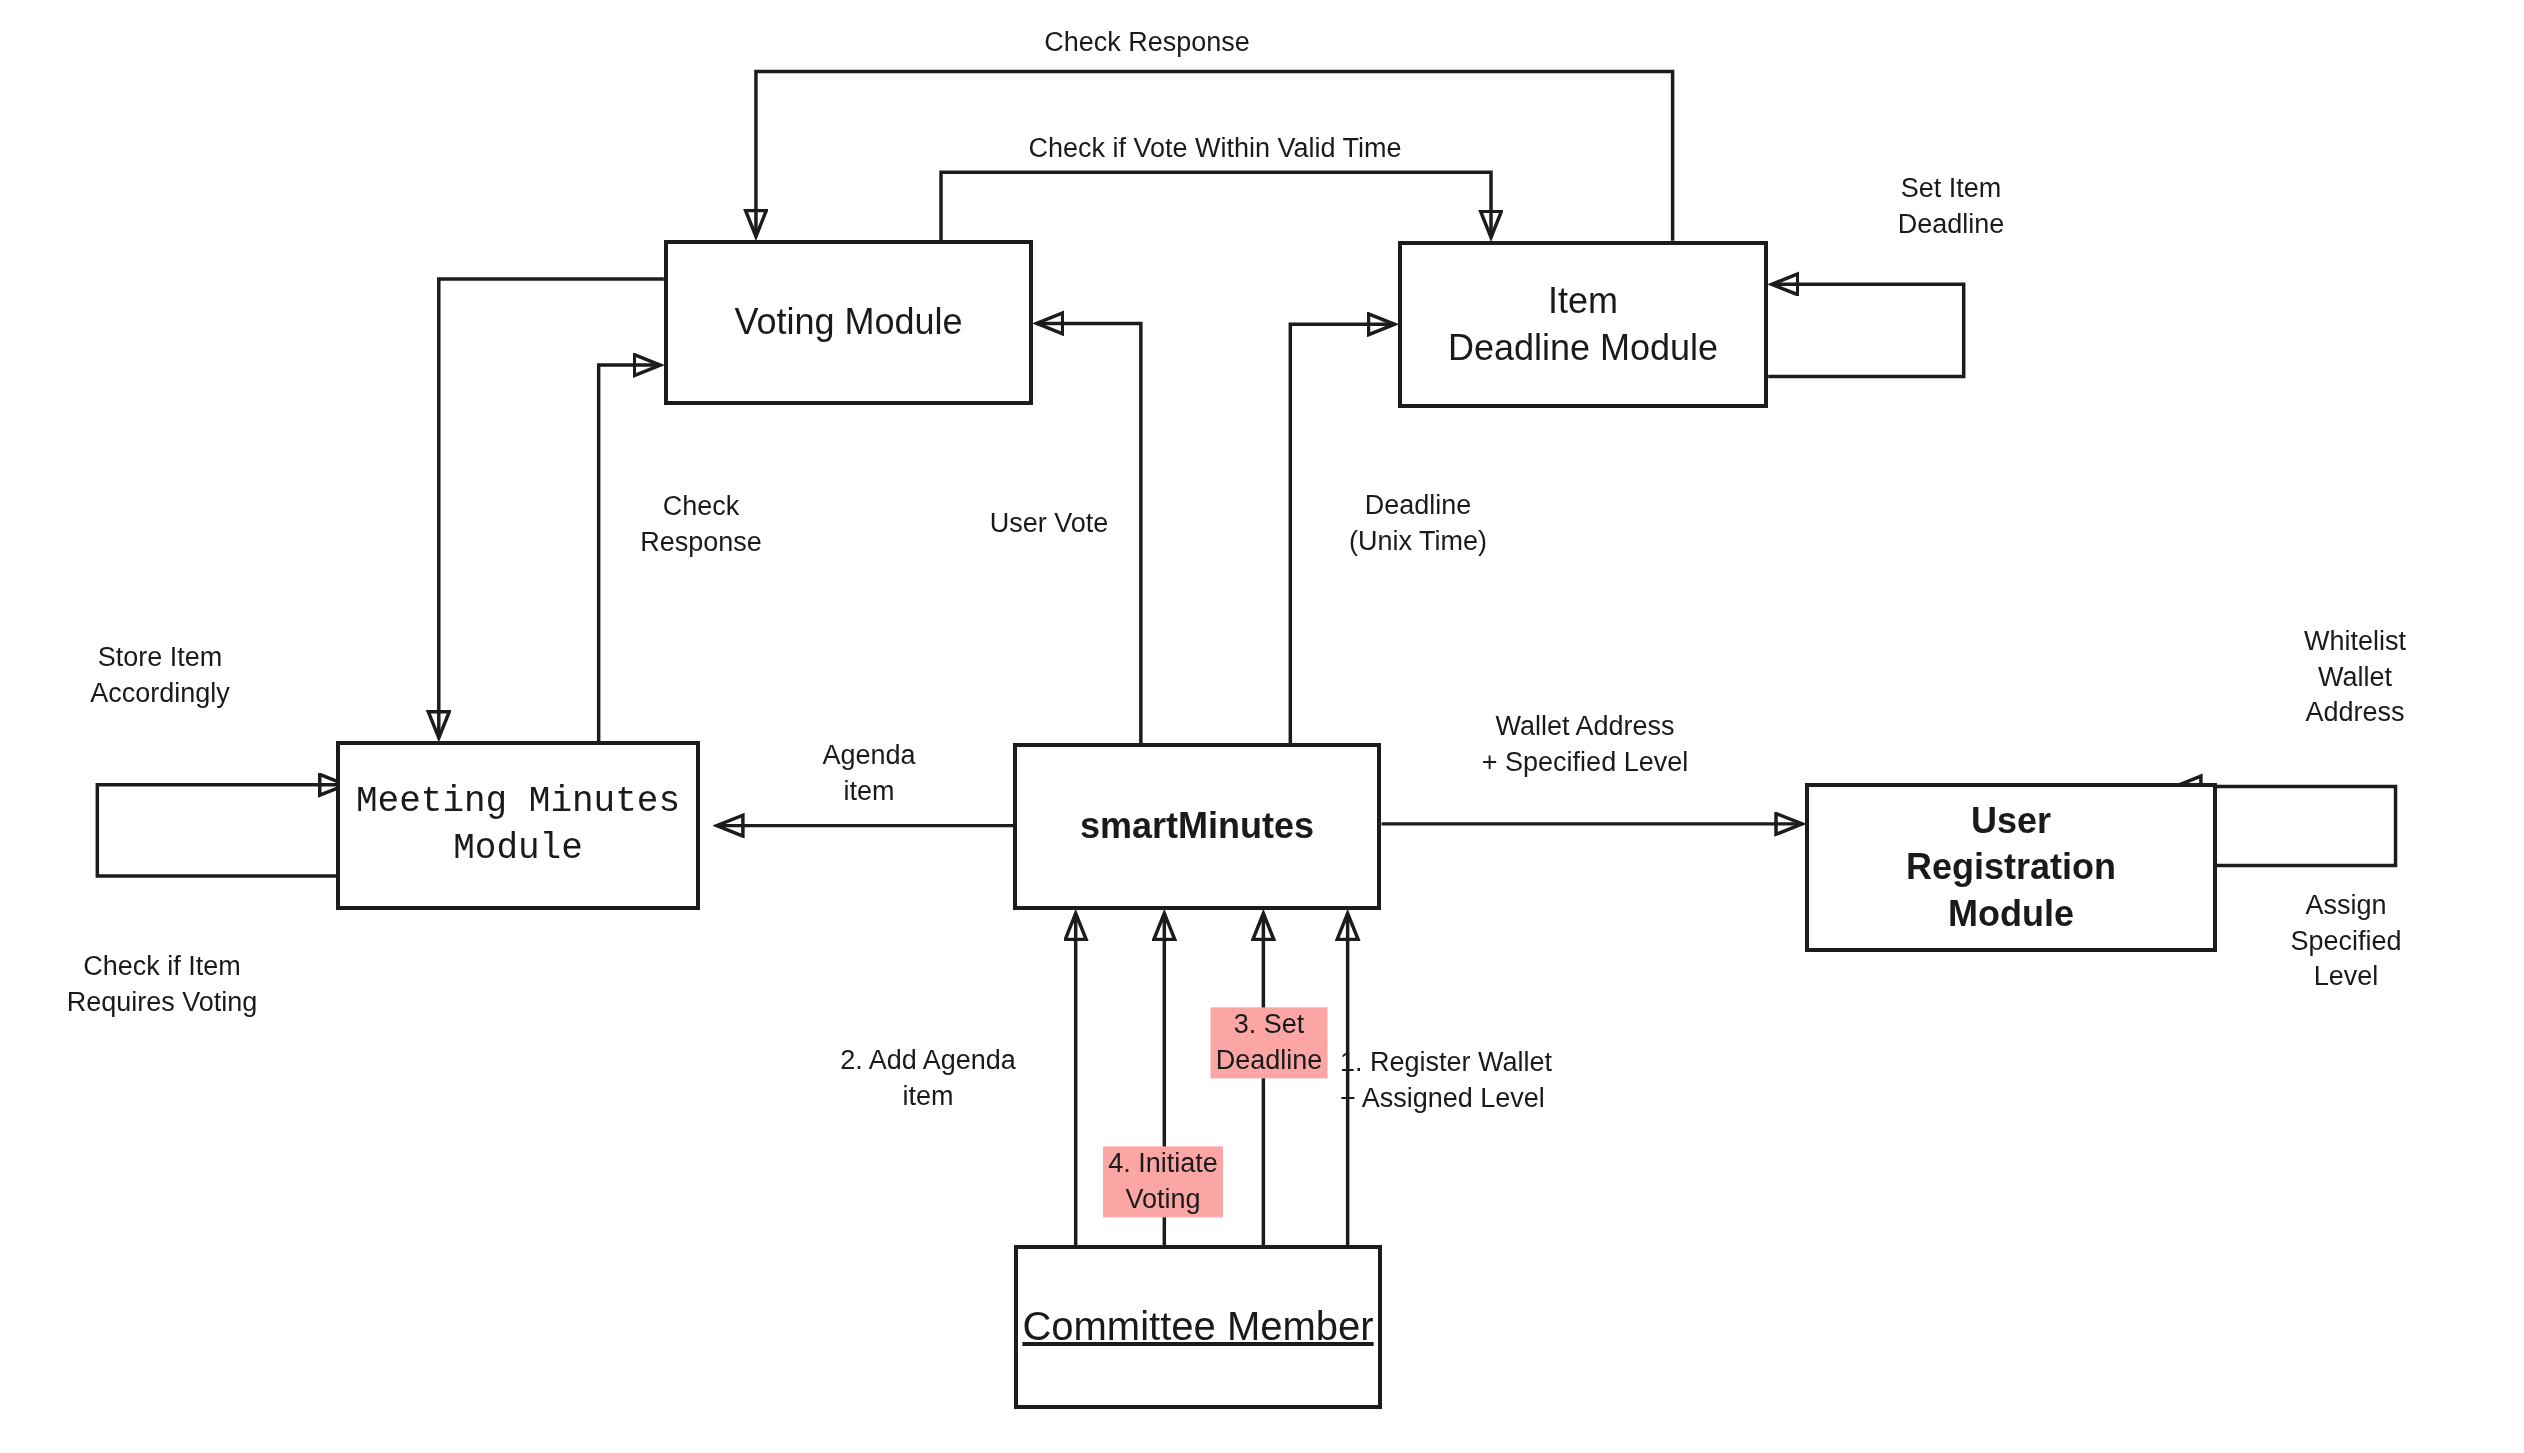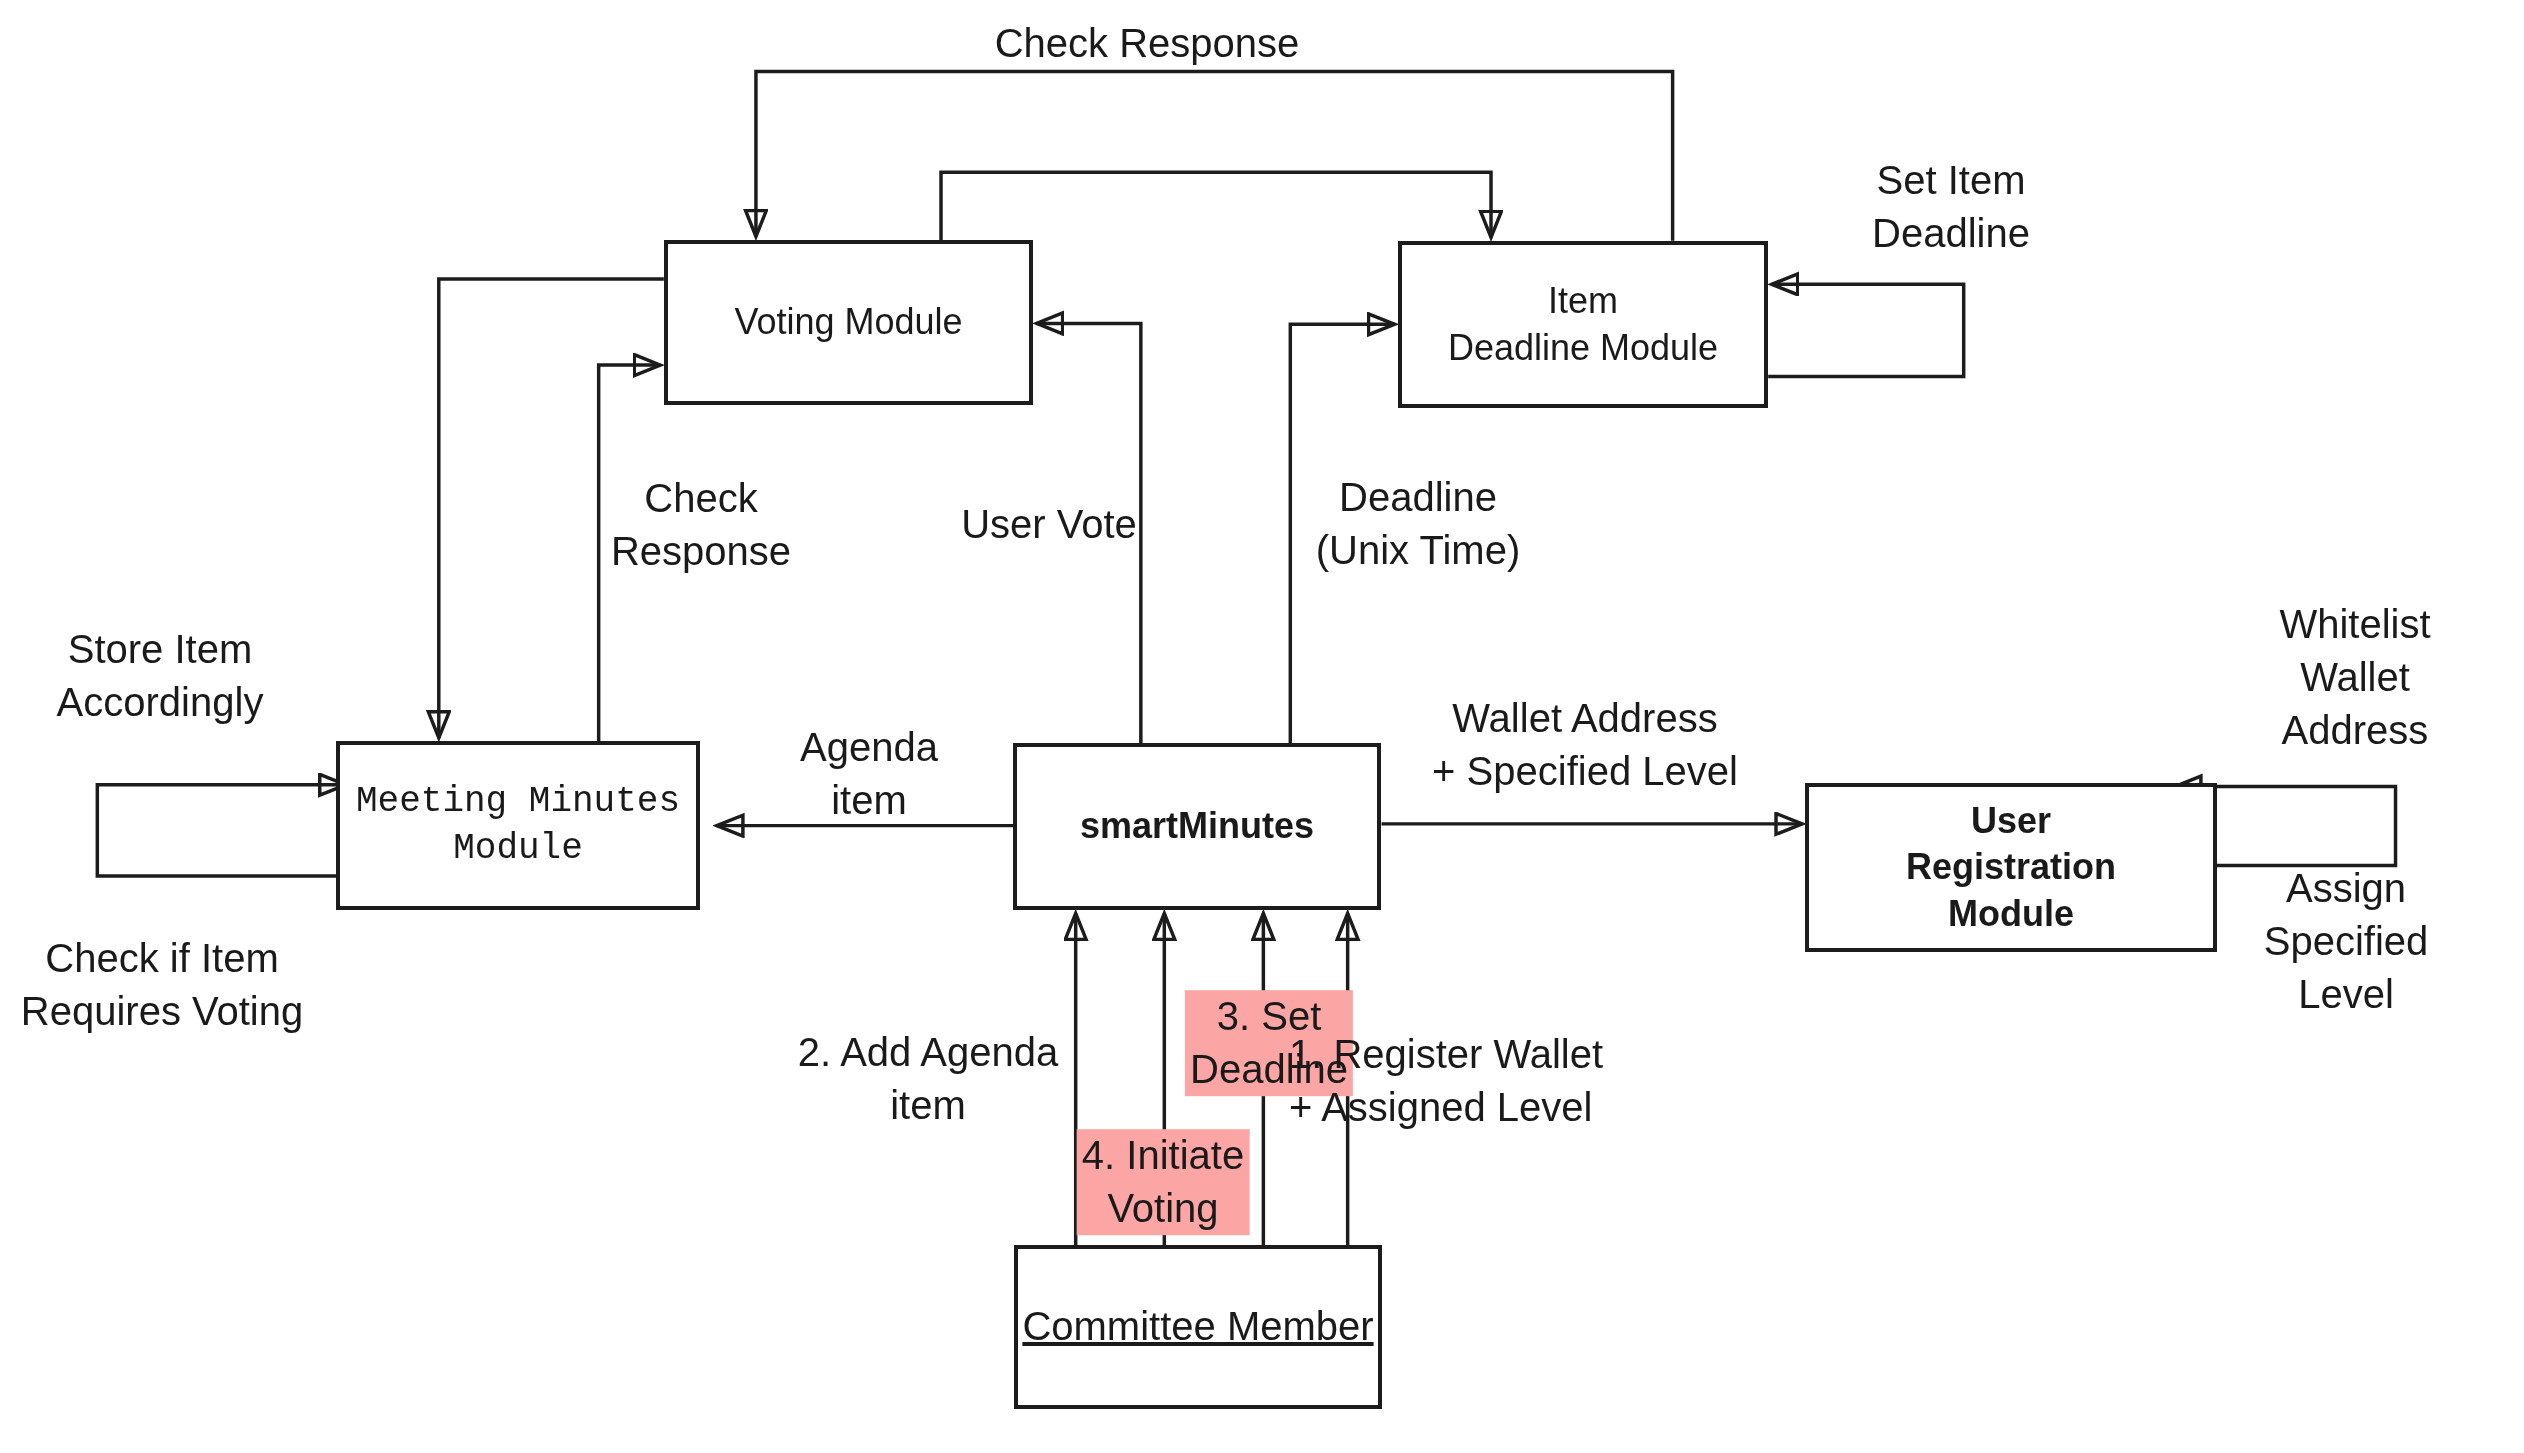--- a/index.html
+++ b/index.html
@@ -24,21 +24,21 @@
     justify-content: center;
     text-align: center;
     font-size: 36px;
     line-height: 1.28;
     white-space: pre-wrap;
   }
   .lbl {
     position: absolute;
     transform: translate(-50%, -50%);
     text-align: center;
-    font-size: 40px;
+    font-size: 27px;
     line-height: 1.32;
     white-space: pre-wrap;
   }
   .lbl.on-line { background: #fca5a5; padding: 0 5.2px; }
   .lbl.left-align { text-align: left; }
 </style>
 </head>
 <body>
 
 <div id="canvas">
@@ -77,20 +77,21 @@
   <div class="node" style="left:1013px; top:743px; width:368px; height:167px;font-weight:bold;">smartMinutes</div>
 
   <div class="node" style="left:1805px; top:783px; width:412px; height:169px;font-weight:bold;">User
 Registration
 Module</div>
 
   <div class="node" style="left:1014px; top:1245px; width:368px; height:164px; font-size:40px;text-decoration:underline;">Committee Member</div>
 
   <div class="lbl" style="left:1147px; top:43px;">Check Response</div>
 
+  <div class="lbl" style="left:1215px; top:149px;">Check if Vote Within Valid Time</div>
 
   <div class="lbl" style="left:1951px; top:207px;">Set Item
 Deadline</div>
 
 
   <div class="lbl" style="left:701px; top:525px;">Check
 Response</div>
 
   <div class="lbl" style="left:1049px; top:524px;">User Vote</div>
 

